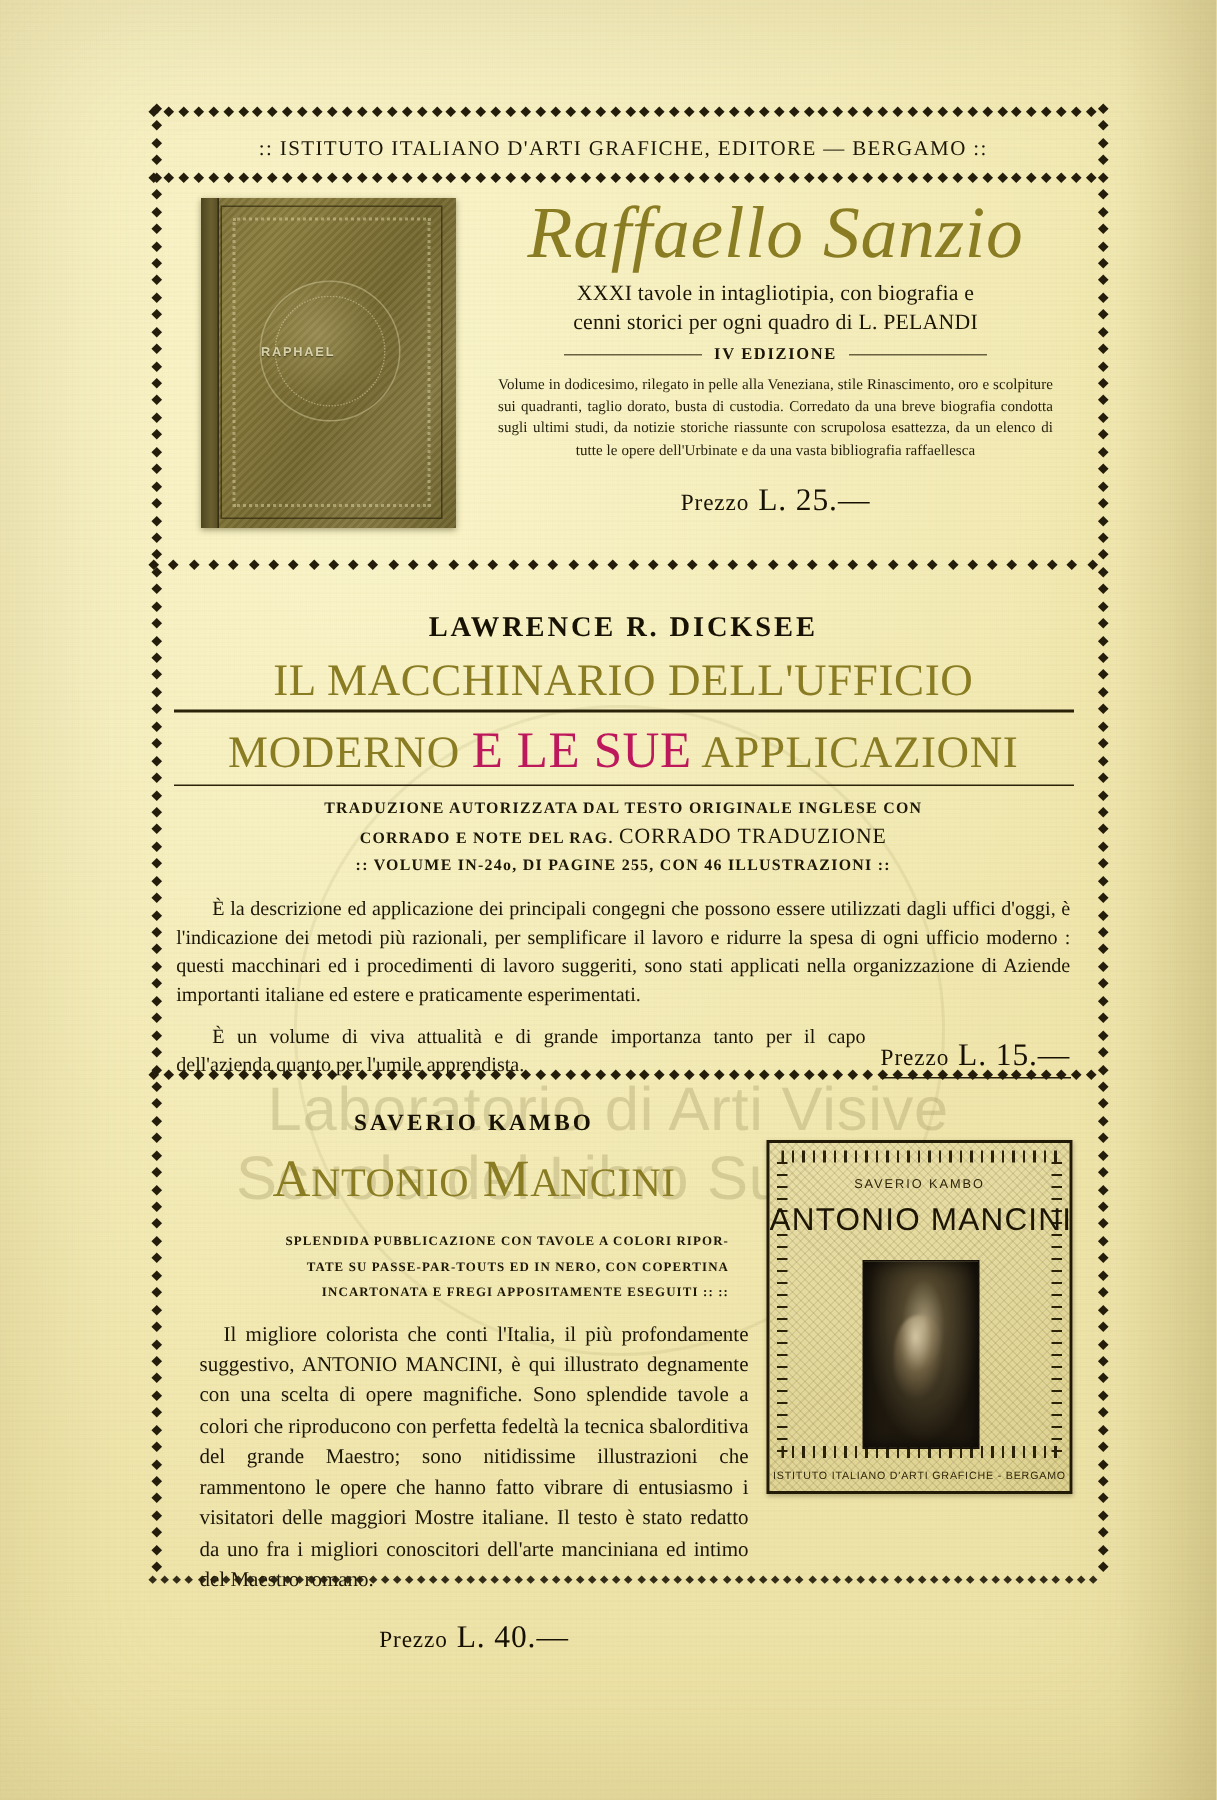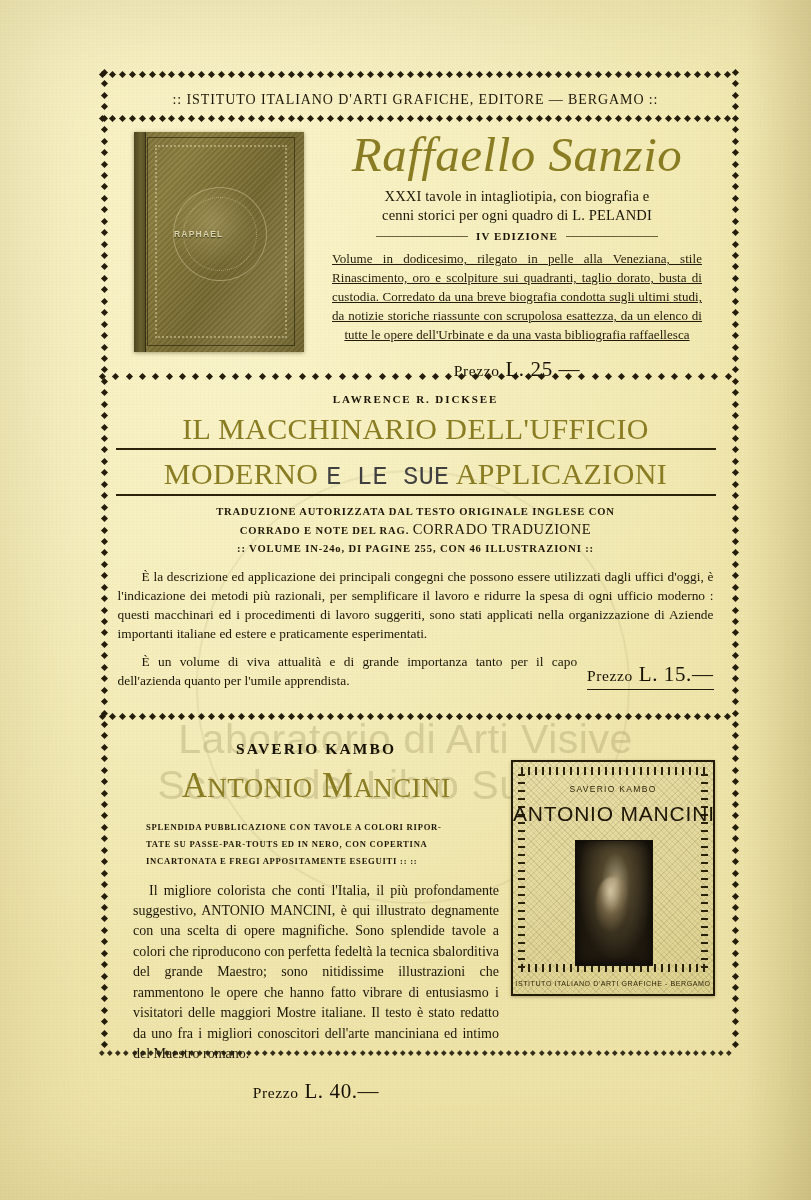--- a/index.html
+++ b/index.html
@@ -185,58 +185,57 @@
   }
   .rule-label .rl {
     flex: 1 1 auto; height: 1px; background: #3b3318; opacity: .75; max-width: 92px;
   }
   .rule-label .rtxt {
     font-size: 11px; font-weight: 700; letter-spacing: 1.1px;
     white-space: nowrap;
   }
   .fineprint {
     margin-top: 8px;
-    font-size: 13px;
+    font-size: 10px;
     line-height: 1.46;
     text-align: justify;
     text-align-last: center;
     color: #231c0a;
     letter-spacing: .05px;
     padding: 0 10px;
-    text-decoration: underline;
   }
   .price {
     font-size: 21px;
     letter-spacing: .6px;
     white-space: nowrap;
     color: #171104;
   }
   .price .sc { font-size: 15.5px; }
   #price1 { margin-top: 12px; }
 
   
   #ad2 { left: 100px; top: 381px; width: 631px; height: 330px; }
   #ad2 .author {
     text-align: center;
-    font-size: 11px;
+    font-size: 19px;
     font-weight: 700;
     letter-spacing: 1.9px;
-    margin-top: 12px;
+    margin-top: 27px;
     color: #181204;
   }
   .bigtitle {
     text-align: center;
     font-size: 30px;
     line-height: 1.08;
     letter-spacing: .4px;
     color: #8a7c23;
     white-space: nowrap;
     margin-top: 8px;
   }
-  .bigtitle .blk { color: #404040; font-size: 25px; font-family: Liberation Mono, monospace; }
+  .bigtitle .blk { color: #be185d; font-size: 34px; }
   #ad2 .tr1 {
     margin: 3px auto 0;
     width: 600px; height: 1.6px; background: #2a2209;
   }
   #ad2 .tr2 {
     margin: 3px auto 0;
     width: 600px; height: 1.6px; background: #2a2209;
   }
   .smallcapsblock {
     margin: 8px auto 0;
@@ -300,21 +299,21 @@
     letter-spacing: .4px;
     color: #8a7c23;
     white-space: nowrap;
     margin-top: 10px;
     line-height: 1;
   }
   #ad3 .maintitle .sc { font-size: 27px; }
   #ad3 .caps3 {
     margin: 16px auto 0;
     width: 340px;
-    text-align: left;
+    text-align: right;
     font-size: 8.6px;
     font-weight: 700;
     letter-spacing: .75px;
     line-height: 2.0;
     color: #1d1707;
   }
   #ad3 .body3 {
     margin: 10px auto 0;
     width: 366px;
     font-size: 14px;

